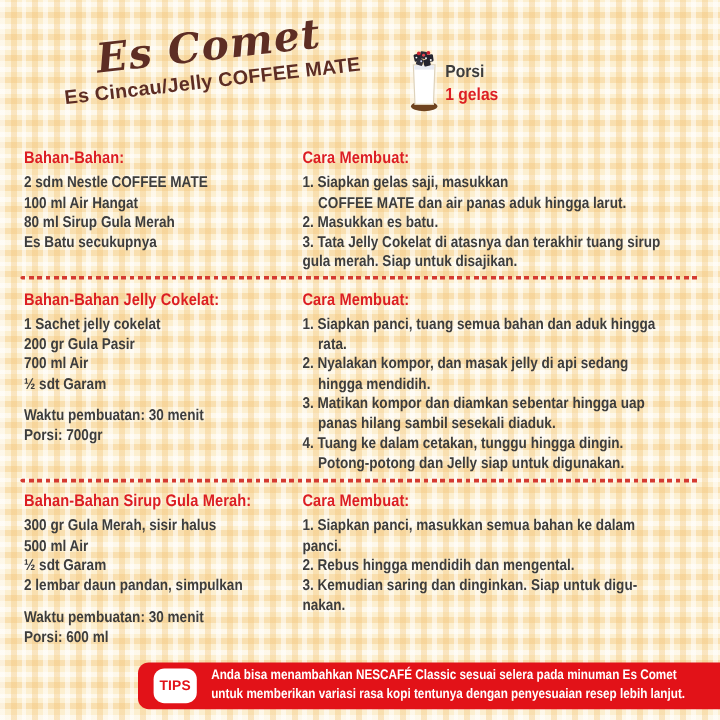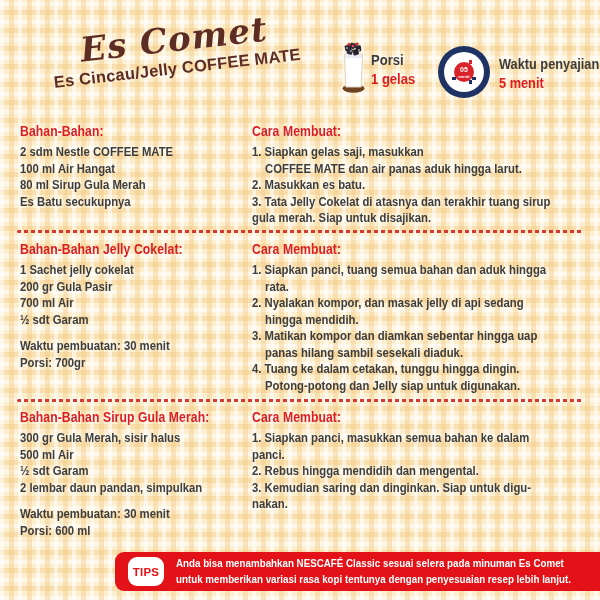--- a/index.html
+++ b/index.html
@@ -84,38 +84,20 @@
         <circle cx="11" cy="9" r="0.8" fill="#cfd6ff"></circle>
         <circle cx="19" cy="8" r="0.8" fill="#ffffff"></circle>
       </g>
     </svg>
     <div class="serving-text">
       <div class="info-label">Porsi</div>
       <div class="info-value">1 gelas</div>
     </div>
   </div>
 
-  <div class="time">
-    <div class="clock">
-      <div class="clock-face">
-        <div class="tick t"></div>
-        <div class="tick b"></div>
-        <div class="tick l"></div>
-        <div class="tick r"></div>
-      </div>
-      <div class="clock-center">
-        <div class="clock-05">05</div>
-        <div class="clock-menit">menit</div>
-      </div>
-    </div>
-    <div class="time-text">
-      <div class="info-label">Waktu penyajian</div>
-      <div class="info-value">5 menit</div>
-    </div>
-  </div>
 
   <div class="sec sec1">
     <div class="col col-l">
       <div class="sec-h">Bahan-Bahan:</div>
       <div class="ln">2 sdm Nestle COFFEE MATE</div>
       <div class="ln">100 ml Air Hangat</div>
       <div class="ln">80 ml Sirup Gula Merah</div>
       <div class="ln">Es Batu secukupnya</div>
     </div>
     <div class="col col-r">

